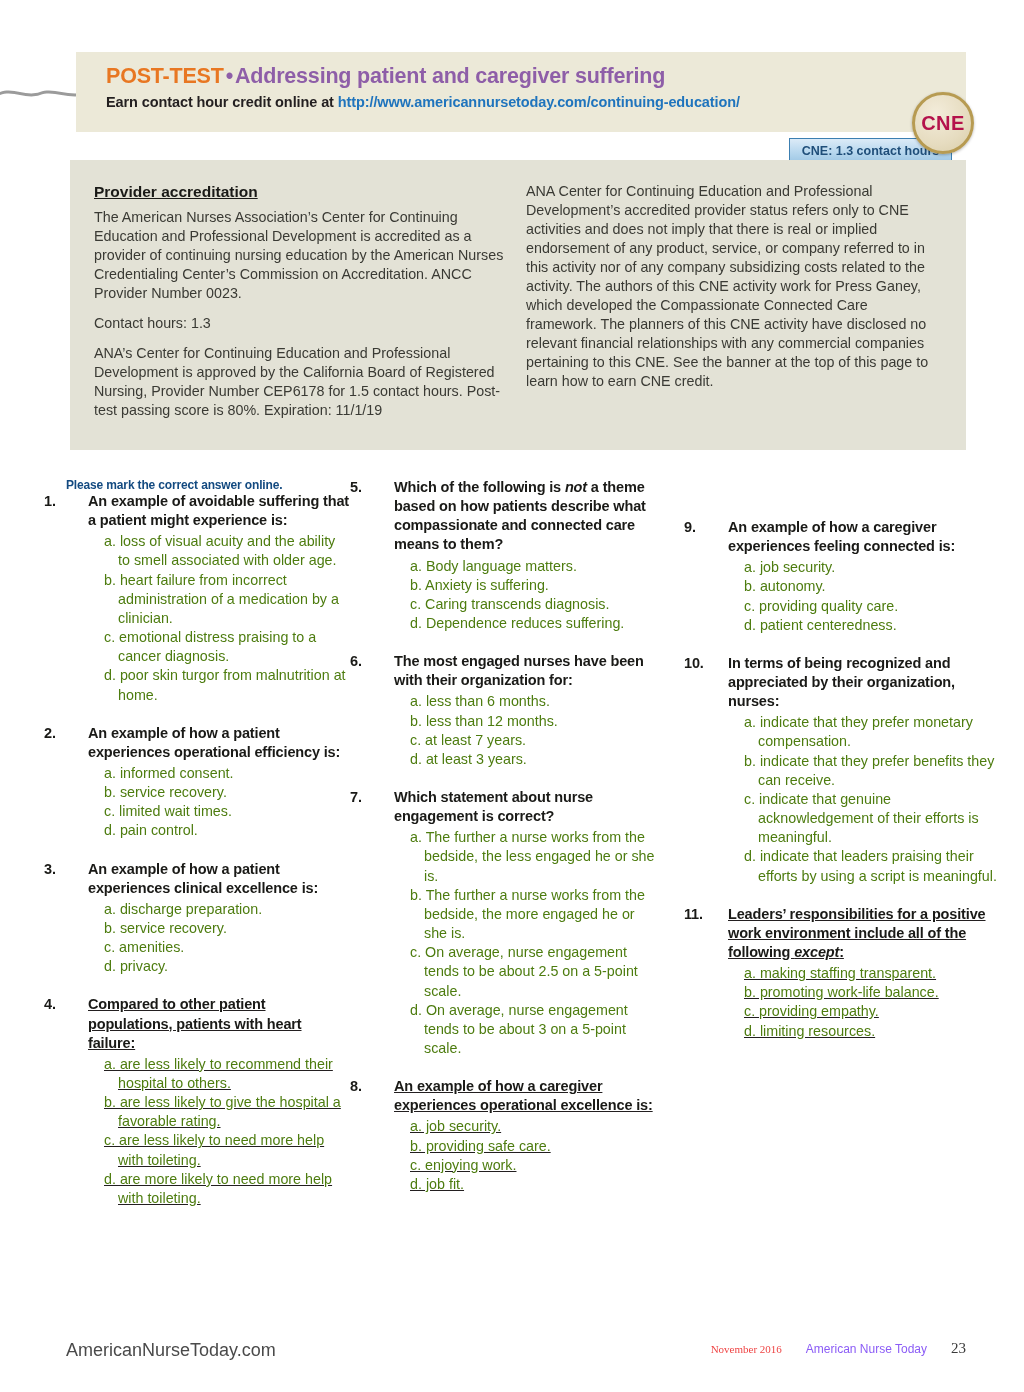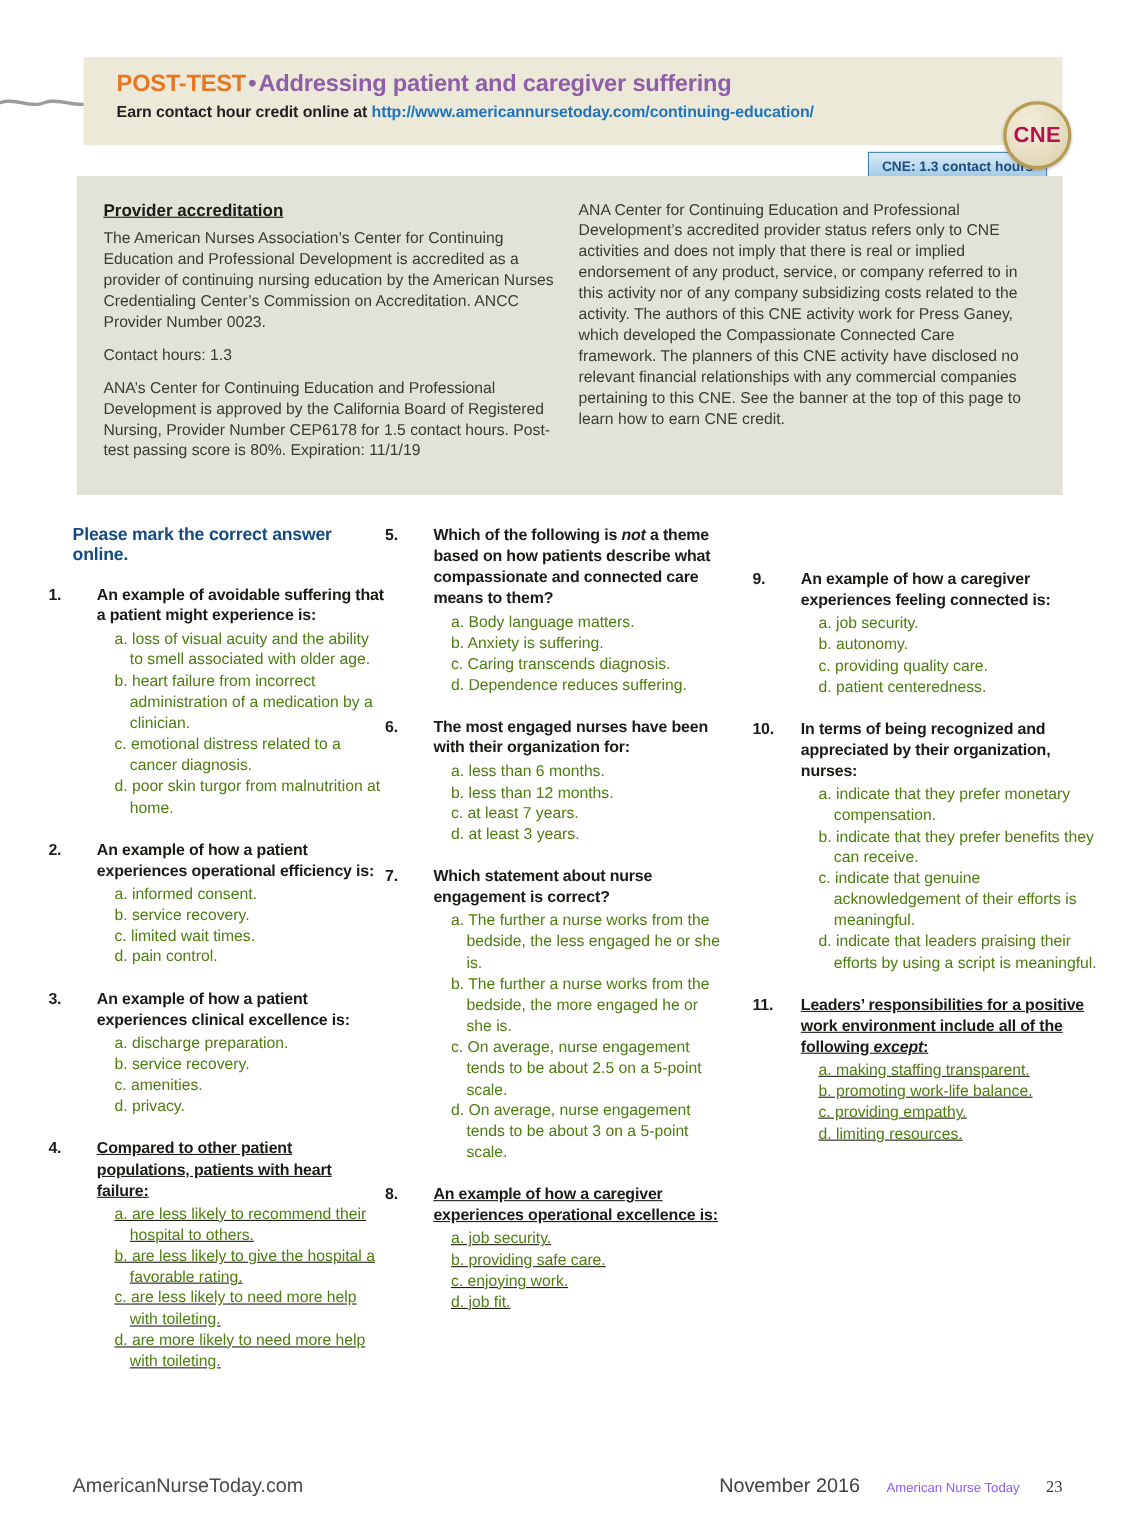--- a/index.html
+++ b/index.html
@@ -146,24 +146,23 @@
   }
   .qcol {
     position: absolute;
     top: 0;
   }
   #qcol-1 { left: 0px;   width: 285px; }
   #qcol-2 { left: 306px; width: 285px; }
   #qcol-3 { left: 640px; width: 296px; margin-top: 40px; }
 
   .section-head {
-    font-size: 16px;
+    font-size: 12px;
     font-weight: bold;
     color: #134a80;
-    margin-bottom: 18px;
     letter-spacing: -0.15px;
   }
 
   .qitem { margin-bottom: 19px; }
   .qitem:last-child { margin-bottom: 0; text-decoration: underline; }
   .qstem {
     font-size: 14.5px;
     font-weight: bold;
     color: #1a1a17;
     line-height: 1.32;
@@ -206,23 +205,23 @@
   }
   #footer-right {
     position: absolute;
     right: 0;
     top: 0;
     display: flex;
     align-items: baseline;
     gap: 24px;
   }
   #footer-month {
-    font-size: 18px;
-    color: #404040;
-    font-family: Liberation Sans, sans-serif;
+    font-size: 11px;
+    color: #ef4444;
+    font-family: Liberation Serif, serif;
   }
   #footer-journal {
     font-size: 12px;
     color: #8b5cf6;
     font-family: Liberation Sans, sans-serif;
   }
   #footer-page {
     font-size: 15px;
     color: #3a3a3a;
     font-family: "Liberation Serif", serif;
@@ -272,21 +271,21 @@
 <div id="questions">
 
   <div class="qcol" id="qcol-1">
     <div class="section-head">Please mark the correct answer online.</div>
     <div class="qlist">
         <div class="qitem">
           <div class="qstem"><span class="qnum">1.</span>An example of avoidable suffering that a patient might experience is:</div>
           <ul class="choices">
             <li>a. loss of visual acuity and the ability to smell associated with older age.</li>
             <li>b. heart failure from incorrect administration of a medication by a clinician.</li>
-            <li>c. emotional distress related to a cancer diagnosis.</li>
+            <li>c. emotional distress praising to a cancer diagnosis.</li>
             <li>d. poor skin turgor from malnutrition at home.</li>
           </ul>
         </div>
         <div class="qitem">
           <div class="qstem"><span class="qnum">2.</span>An example of how a patient experiences operational efficiency is:</div>
           <ul class="choices">
             <li>a. informed consent.</li>
             <li>b. service recovery.</li>
             <li>c. limited wait times.</li>
             <li>d. pain control.</li>

